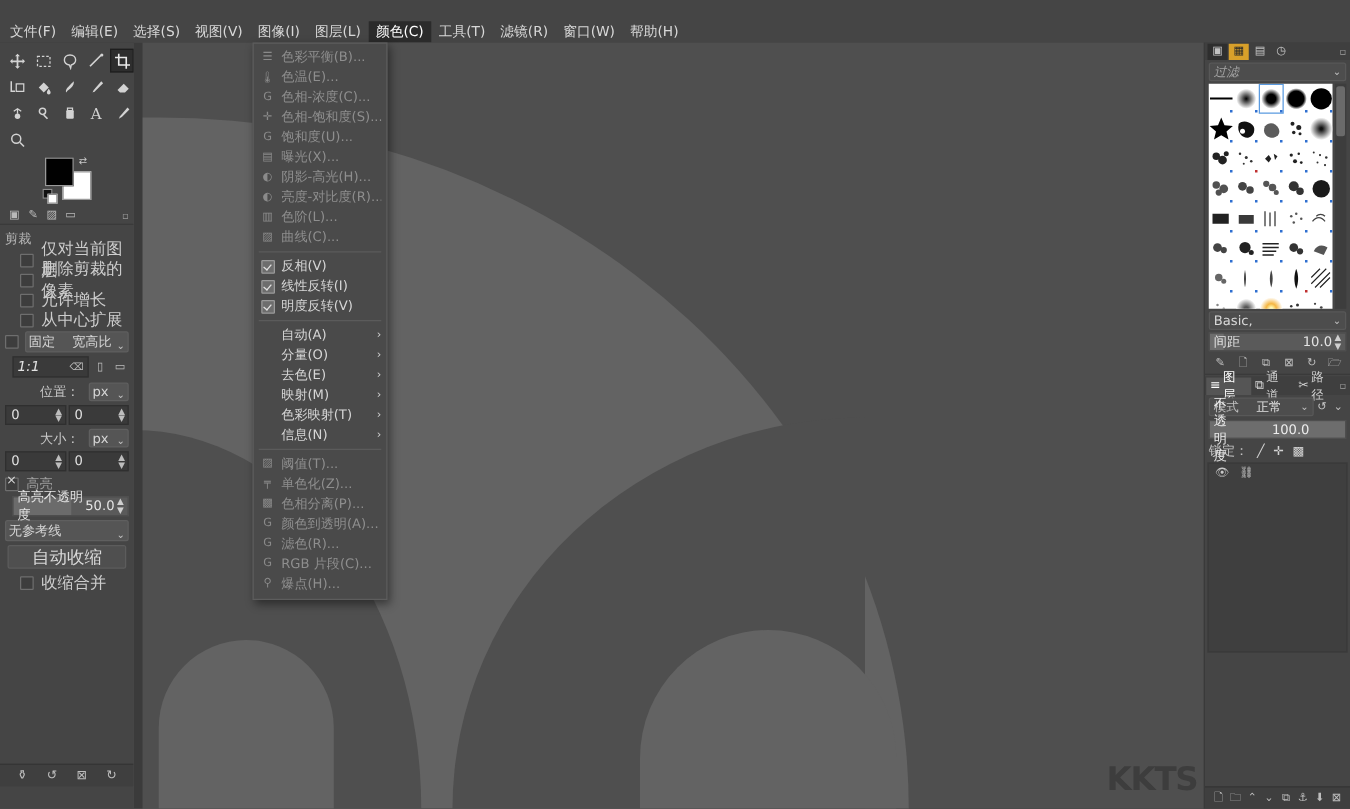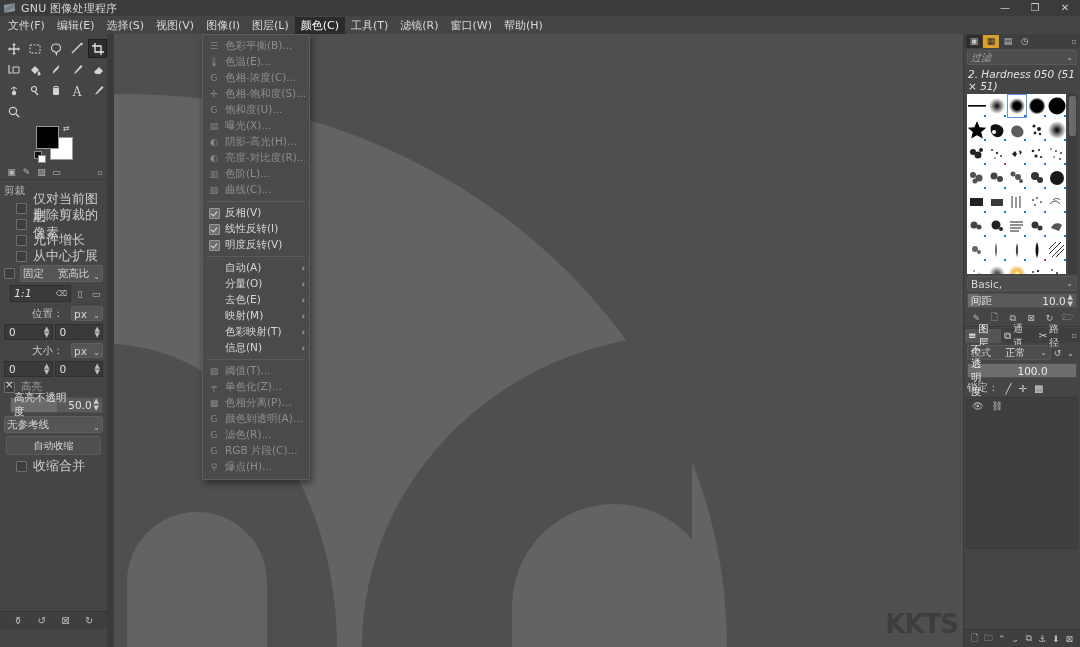--- a/index.html
+++ b/index.html
@@ -121,21 +121,21 @@
   .slider{
     margin:1px 4px 2px 10px;height:16px;background:#5a5a5a;border:1px solid #4d4d4d;
     display:flex;align-items:center;padding:0 3px;font-size:10.5px;color:#e4e4e4;position:relative;
     box-sizing:border-box;
   }
   .slider .fill{position:absolute;left:0;top:0;bottom:0;width:50%;background:#6b6b6b;}
   .slider span{position:relative;}
   .slider .val{margin-left:auto;position:relative;}
   .slider .sp{position:relative;font-size:7px;color:#cfcfcf;margin-left:2px;line-height:7px;}
   .btn-wide{margin:3px 6px;height:17px;background:#4f4f4f;border:1px solid #5c5c5c;border-radius:2px;
-    display:flex;align-items:center;justify-content:center;font-size:10px;color:#d8d8d8;}
+    display:flex;align-items:center;justify-content:center;font-size:14px;color:#d8d8d8;}
   .combo-wide{margin:3px 4px;}
 
   .left-bottom{
     position:absolute;left:0;bottom:0;width:107px;height:18px;background:#3f3f3f;
     border-top:1px solid #353535;display:flex;align-items:center;justify-content:space-around;
     padding:0 6px;box-sizing:border-box;
   }
   .left-bottom .ib{width:16px;height:14px;display:flex;align-items:center;justify-content:center;
     color:#bdbdbd;font-size:10px;}
 
@@ -210,29 +210,20 @@
     border-top:1px solid #353535;display:flex;align-items:center;justify-content:space-around;
     padding:0 4px;box-sizing:border-box;}
   .right-bottom .ib{width:12px;height:14px;display:flex;align-items:center;justify-content:center;
     color:#bdbdbd;font-size:9px;}
 </style>
 </head>
 <body>
 
 <div class="app">
 
-  <div class="titlebar">
-    <div class="title-ico"></div>
-    <div class="title-text">GNU 图像处理程序</div>
-    <div class="win-btns">
-      <div class="win-btn">—</div>
-      <div class="win-btn">❐</div>
-      <div class="win-btn close">✕</div>
-    </div>
-  </div>
 
   <div class="menubar">
     <div class="menu-item">文件(F)</div>
     <div class="menu-item">编辑(E)</div>
     <div class="menu-item">选择(S)</div>
     <div class="menu-item">视图(V)</div>
     <div class="menu-item">图像(I)</div>
     <div class="menu-item">图层(L)</div>
     <div class="menu-item active">颜色(C)</div>
     <div class="menu-item">工具(T)</div>
@@ -604,21 +595,20 @@
       <div class="dtab">▤</div>
       <div class="dtab">◷</div>
       <div class="mini">▫</div>
     </div>
 
     <div class="search-row">
       <span>过滤</span>
       <span class="cw">⌄</span>
     </div>
 
-    <div class="brush-name">2. Hardness 050 (51 × 51)</div>
 
     <div class="brush-area">
       <div class="brush-grid">
 
         <div class="bcell">
             <svg width="20" height="20">
               <rect x="1" y="9" width="18" height="1.6" fill="#000"></rect>
             </svg>
             <i class="dot"></i>
           </div>

